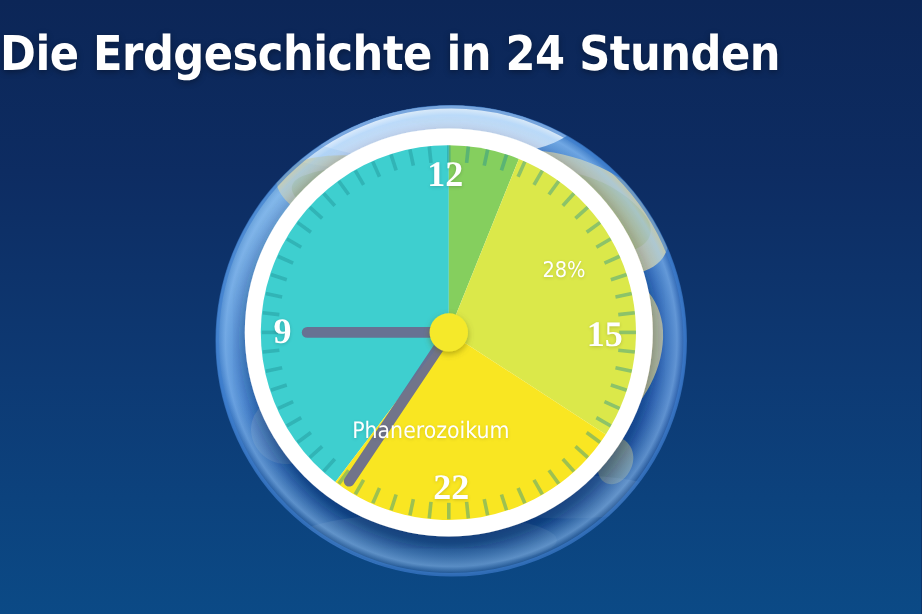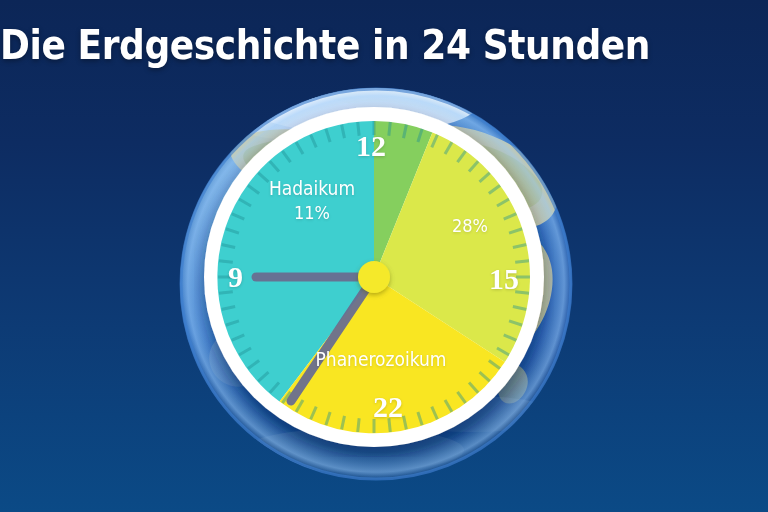--- a/index.html
+++ b/index.html
@@ -37,35 +37,35 @@
 
   
   .hour-num{
     position:absolute;color:#ffffff;font-weight:bold;
     font-family:Liberation Serif, serif;
     font-size:30px;line-height:1;text-shadow:0 1px 3px rgba(0,0,0,.18);
     user-select:none;
   }
   #h12{left:356px;top:131px;}
   #h15{left:489px;top:264px;}
-  #h22{left:373px;top:392px;}
+  #h22{left:361px;top:392px;}
   #h9 {left:228px;top:262px;}
 
   .slice-label{
     position:absolute;color:#ffffff;text-align:center;
     font-family:"DejaVu Sans Condensed","Liberation Sans",sans-serif;
     text-shadow:0 1px 3px rgba(0,0,0,.15);
     user-select:none;line-height:1.22;
   }
   .slice-label .nm{display:block;font-size:19px;font-weight:normal;}
   .slice-label .pc{display:block;font-size:18px;font-weight:normal;margin-top:2px;}
 
   #lbl-hadaikum{left:222px;top:177px;width:180px;}
   #lbl-archaikum{left:380px;top:213px;width:180px;}
-  #lbl-phanero{left:286px;top:348px;width:190px;}
+  #lbl-phanero{left:264px;top:348px;width:190px;}
 </style>
 </head>
 <body>
 
 <div id="stage">
 
   <div id="title">Die Erdgeschichte in 24 Stunden</div>
 
   <div id="globe-wrap">
     <svg class="globe-svg" viewBox="0 0 400 400">
@@ -224,24 +224,20 @@
 
       <circle cx="180" cy="180" r="16" fill="#f5e92a" filter="url(#hubShadow)"></circle>
     </svg>
   </div>
 
   <div class="hour-num" id="h12">12</div>
   <div class="hour-num" id="h15">15</div>
   <div class="hour-num" id="h22">22</div>
   <div class="hour-num" id="h9">9</div>
 
-  <div class="slice-label" id="lbl-hadaikum">
-    <span class="nm">Hadaikum</span>
-    <span class="pc">11%</span>
-  </div>
 
   <div class="slice-label" id="lbl-archaikum">
     <span class="pc">28%</span>
   </div>
 
   <div class="slice-label" id="lbl-phanero">
     <span class="nm">Phanerozoikum</span>
   </div>
 
 </div>

